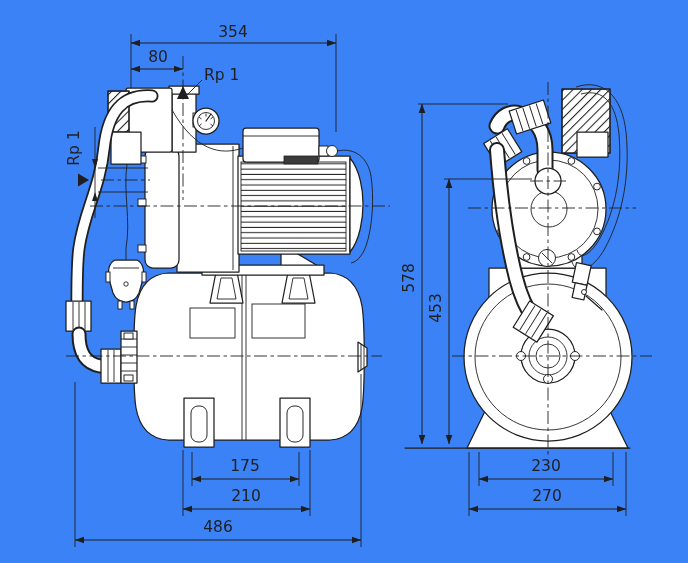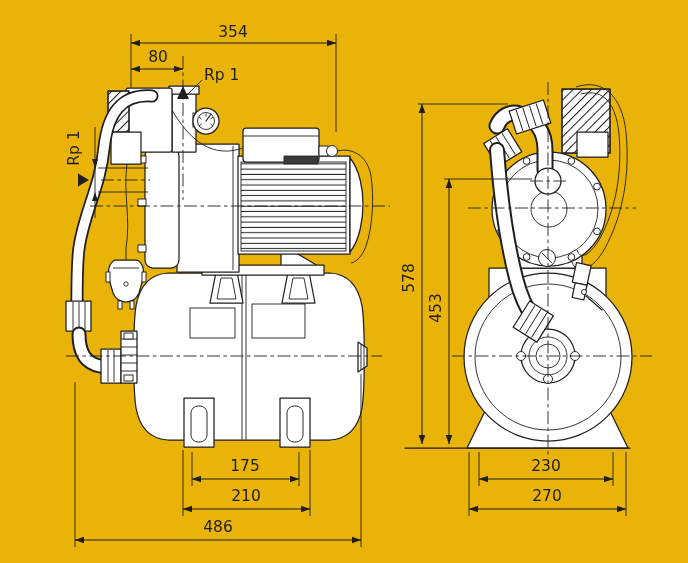--- a/index.html
+++ b/index.html
@@ -1,16 +1,16 @@
 <!DOCTYPE html>
 <html><head>
 <meta charset="utf-8">
 <style>
   html,body{margin:0;padding:0;background:#ffffff;}
-  .stage{position:relative;width:688px;height:563px;background:#eab308;overflow:hidden;
+  .stage{position:relative;width:688px;height:563px;background:#3b82f6;overflow:hidden;
          font-family:"DejaVu Sans", sans-serif;}
   svg{display:block}
   svg text{font-family:"DejaVu Sans", sans-serif;font-size:15.5px;fill:#1f1f1f;}
   .ink{stroke:#1f1f1f;fill:none;stroke-width:1.25;stroke-linecap:round;stroke-linejoin:round;}
   .thin{stroke:#1f1f1f;fill:none;stroke-width:0.9;}
   .white{fill:#ffffff;stroke:#1f1f1f;stroke-width:1.25;stroke-linejoin:round;}
   .whitethin{fill:#ffffff;stroke:#1f1f1f;stroke-width:0.95;}
   .dim{stroke:#1f1f1f;fill:none;stroke-width:1;}
   .cl{stroke:#1f1f1f;fill:none;stroke-width:0.9;stroke-dasharray:13 3.5 3.5 3.5;}
   .fill{fill:#1f1f1f;stroke:none;}

